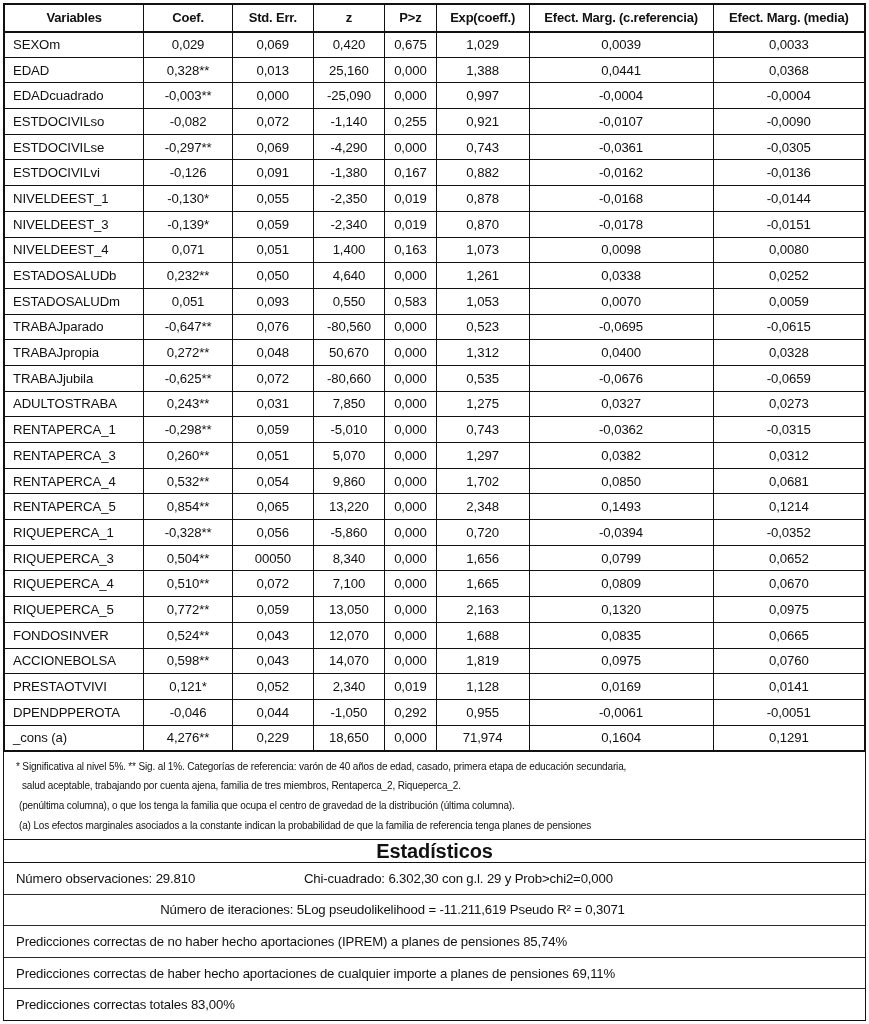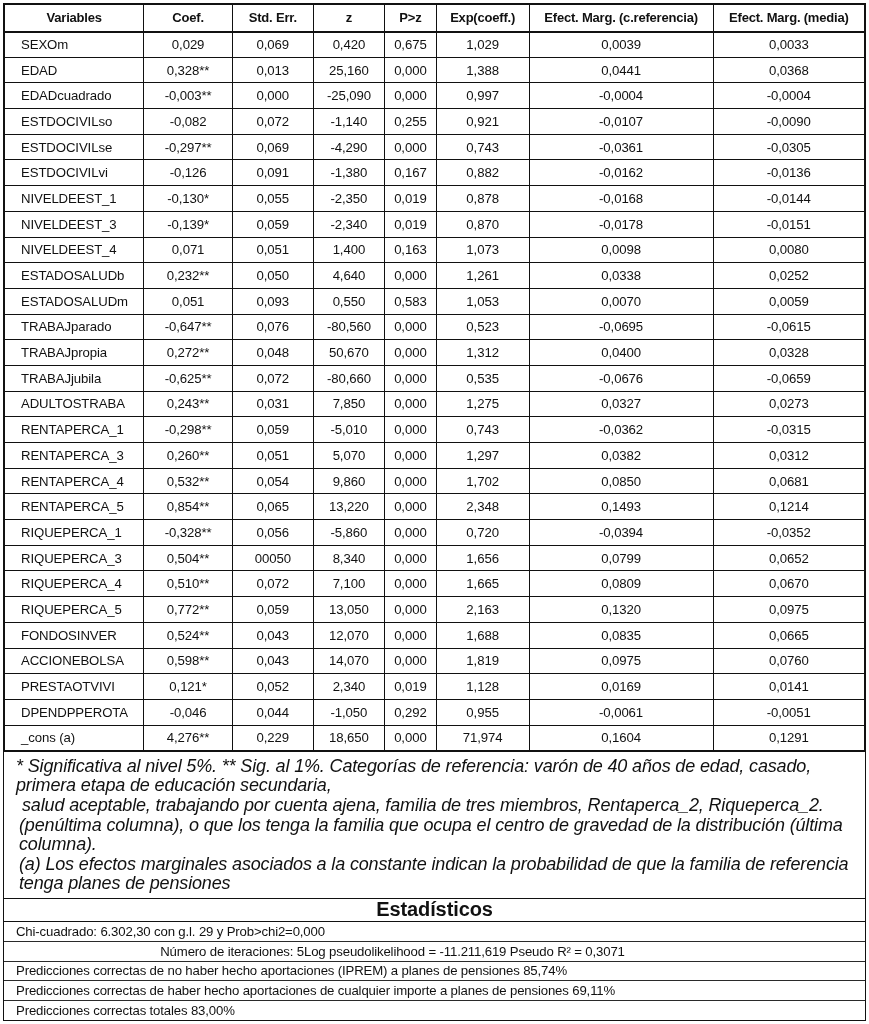--- a/index.html
+++ b/index.html
@@ -38,42 +38,41 @@
     border-bottom: 2.6px solid #111;
     letter-spacing: -0.2px;
   }
   table.results td {
     font-size: 13.2px;
     height: 25.7px;
     text-align: center;
   }
   table.results td.var-cell {
     text-align: left;
-    padding-left: 16px;
+    padding-left: 8px;
     margin-left: 8px;
   }
   table.results tbody tr:last-child td { border-bottom: 2.2px solid #111; }
 
   col.c-var   { width: 16.2%; }
   col.c-coef  { width: 10.3%; }
   col.c-se    { width:  9.4%; }
   col.c-z     { width:  8.3%; }
   col.c-pz    { width:  6.0%; }
   col.c-exp   { width: 10.8%; }
   col.c-emref { width: 21.4%; }
   col.c-emmed { width: 17.6%; }
 
   
   .footnote {
     padding: 5px 10px 4px 12px;
-    font-size: 18px;
+    font-size: 10px;
     line-height: 19.6px;
     border-bottom: 1.5px solid #111;
     letter-spacing: -0.15px;
-    font-style: italic;
   }
   .fn-indent { padding-left: 6px; }
   .fn-small-indent { padding-left: 3px; }
 
   
   .stats-title {
     height: 23px;
     display: flex; align-items: center; justify-content: center;
     font-size: 20px; font-weight: bold;
     border-bottom: 1.5px solid #111;
@@ -406,20 +405,21 @@
       <div>* Significativa al nivel 5%. ** Sig. al 1%. Categorías de referencia: varón de  40 años de edad, casado, primera etapa de educación secundaria,</div>
       <div class="fn-indent">salud aceptable, trabajando por cuenta ajena, familia de tres miembros, Rentaperca_2, Riqueperca_2.</div>
       <div class="fn-small-indent">(penúltima columna), o que los tenga la familia que ocupa el centro de gravedad de la distribución (última columna).</div>
       <div class="fn-small-indent">(a) Los efectos marginales asociados a la constante indican la probabilidad de que la familia de referencia tenga planes de pensiones</div>
     </div>
 
     <div class="stats-title">Estadísticos</div>
 
     <div class="stats-body">
         <div class="stats-row">
+          <span class="stats-left-fixed">Número observaciones: 29.810</span>
           <span>Chi-cuadrado: 6.302,30 con g.l. 29 y Prob&gt;chi2=0,000</span>
         </div>
         <div class="stats-row">
           <span class="stats-left-fixed">Número de iteraciones: 5</span>
           <span>Log pseudolikelihood = -11.211,619   Pseudo R² = 0,3071</span>
         </div>
         <div class="stats-row">
           <span>Predicciones correctas de no haber hecho aportaciones (IPREM) a planes de pensiones 85,74%</span>
         </div>
         <div class="stats-row">

